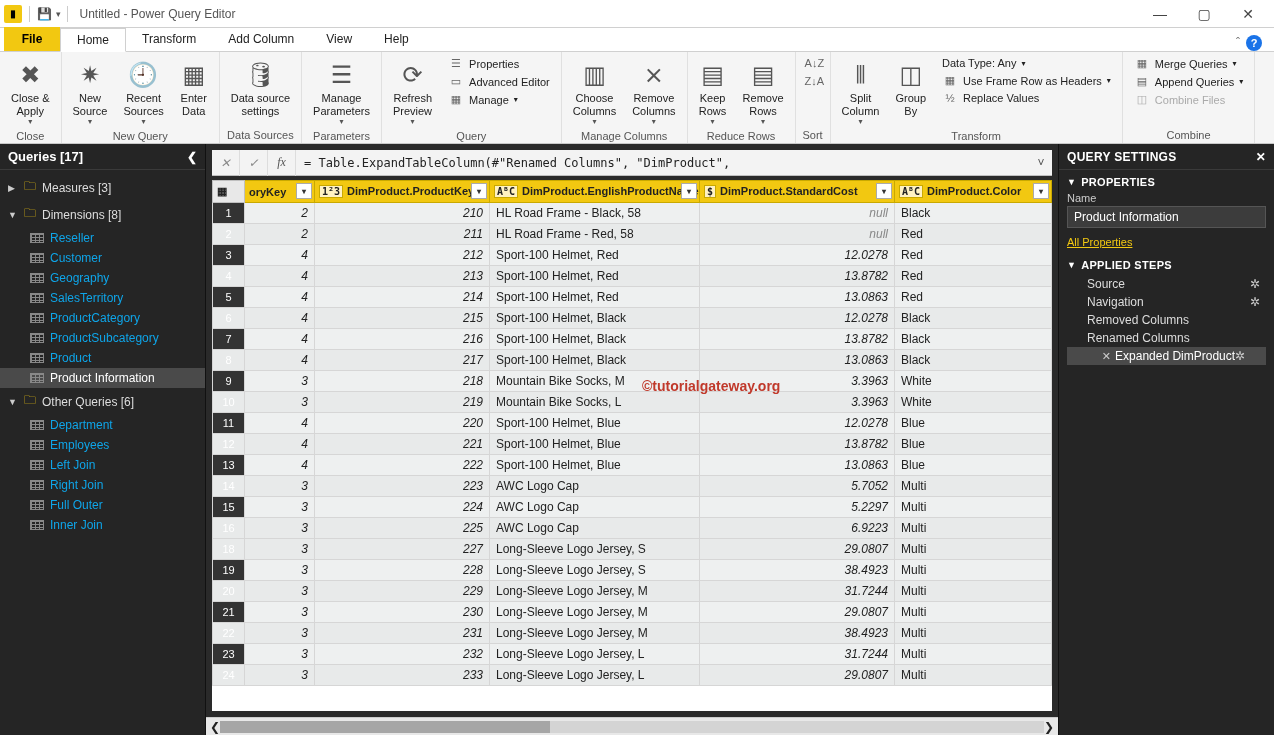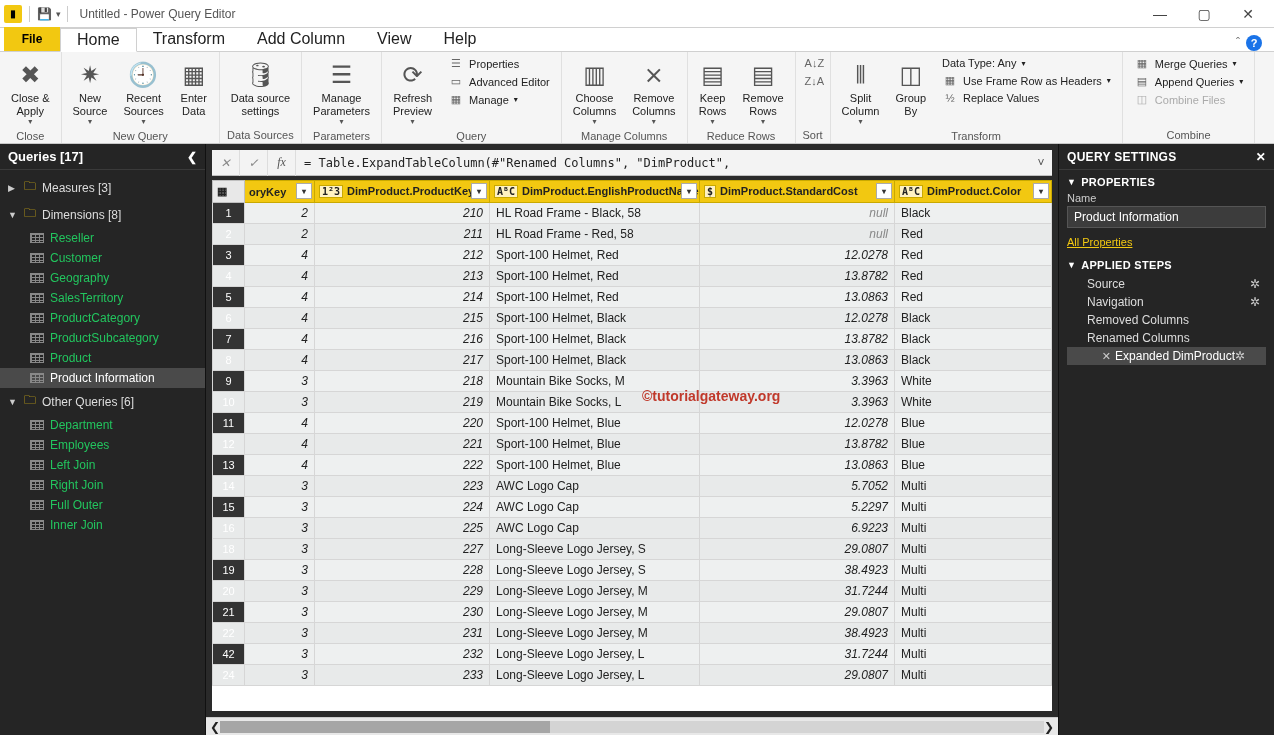--- a/index.html
+++ b/index.html
@@ -11,21 +11,21 @@
 .titlebar .qat { display: flex; align-items: center; gap: 4px; }
 .titlebar .qat .logobox { width:18px; height:18px; background:#f2c811; display:flex; align-items:center; justify-content:center; color:#000; font-size:10px; font-weight:bold; border-radius:2px; }
 .titlebar .qat .sep { width:1px; height:16px; background:#ccc; margin:0 3px; }
 .titlebar .title { margin-left: 8px; color:#555; font-size:12px; }
 .titlebar .spacer { flex:1; }
 .titlebar .winbtn { width:44px; height:28px; display:flex; align-items:center; justify-content:center; font-size:14px; color:#444; }
 
 
 .ribbon-tabs { height: 24px; background:#fff; display:flex; align-items:flex-end; padding:0 4px; border-bottom:1px solid #d0d0d0; }
 .ribbon-tabs .filetab { width:56px; height:24px; background:#f2c811; color:#000; font-weight:600; display:flex; align-items:center; justify-content:center; font-size:12px; }
-.ribbon-tabs .tab { padding:0 16px; height:24px; display:flex; align-items:center; font-size:16px; color:#222; }
+.ribbon-tabs .tab { padding:0 16px; height:24px; display:flex; align-items:center; font-size:12px; color:#222; }
 .ribbon-tabs .tab.active { border:1px solid #d0d0d0; border-bottom:1px solid #fff; background:#fff; position:relative; top:1px; }
 .ribbon-tabs .right { margin-left:auto; display:flex; align-items:center; gap:6px; padding-right:8px; }
 .ribbon-tabs .helpcircle { width:16px; height:16px; border-radius:50%; background:#1a73e8; color:#fff; font-size:11px; display:flex; align-items:center; justify-content:center; font-weight:bold; }
 
 
 .ribbon { height: 92px; background:#f5f5f5; border-bottom:1px solid #c8c8c8; display:flex; }
 .rgroup { border-right:1px solid #e0e0e0; display:flex; flex-direction:column; padding:3px 4px 1px; }
 .rgroup .content { flex:1; display:flex; align-items:flex-start; gap:2px; }
 .rgroup .label { text-align:center; font-size:11px; color:#555; padding:1px 0; }
 .rbtn { display:flex; flex-direction:column; align-items:center; justify-content:flex-start; padding:2px 6px; min-width:42px; border:1px solid transparent; }
@@ -40,21 +40,21 @@
 
 .work { flex:1; display:flex; min-height:0; }
 
 
 .queries { width:206px; background:#252525; color:#ddd; display:flex; flex-direction:column; border-right:1px solid #111; }
 .queries .hdr { height:26px; display:flex; align-items:center; justify-content:space-between; padding:0 8px; font-weight:600; font-size:13px; color:#fff; border-bottom:1px solid #3a3a3a; }
 .queries .tree { flex:1; overflow:auto; font-size:12px; padding-top:4px; }
 .queries .folder { display:flex; align-items:center; gap:6px; padding:3px 8px 3px 8px; color:#ddd; }
 .queries .folder .arw { font-size:9px; color:#ccc; width:10px; display:inline-block; }
 .queries .folder .fld { font-size:12px; color:#f2c811; }
-.queries .item { display:flex; align-items:center; gap:6px; padding:3px 8px 3px 30px; color:#22c55e; }
+.queries .item { display:flex; align-items:center; gap:6px; padding:3px 8px 3px 30px; color:#0ea5e9; }
 .queries .item .tic { width:14px; height:10px; display:inline-block; background:linear-gradient(90deg,#888 1px, transparent 1px) 0 0/4px 100%, linear-gradient(#888 1px, transparent 1px) 0 0/100% 3px; border:1px solid #888; }
 .queries .item.sel { background:#4a4a4a; color:#fff; }
 
 
 .center { flex:1; display:flex; flex-direction:column; min-width:0; background:#2a2a2a; }
 
 
 .formulabar { height:26px; background:#f3f3f3; display:flex; align-items:center; border-bottom:1px solid #bfbfbf; margin:6px 6px 4px; }
 .formulabar .fbtn { width:28px; height:26px; display:flex; align-items:center; justify-content:center; color:#888; font-style:italic; border-right:1px solid #ddd; }
 .formulabar .ftext { flex:1; padding:0 8px; font-family:Consolas,monospace; font-size:12px; color:#222; }
@@ -85,21 +85,21 @@
 .qset .sectit .arw { font-size:9px; }
 .qset .fld { font-size:11px; color:#ccc; margin-bottom:2px; }
 .qset .txtbox { background:#3c3c3c; border:1px solid #555; padding:3px 6px; color:#fff; font-size:12px; }
 .qset .link { color:#f2c811; font-size:11px; text-decoration:underline; margin-top:8px; display:inline-block; }
 .qset .steps { display:flex; flex-direction:column; }
 .qset .step { display:flex; align-items:center; justify-content:space-between; padding:2px 6px 2px 20px; font-size:12px; color:#ddd; }
 .qset .step.sel { background:#4a4a4a; color:#fff;justify-content:center; }
 .qset .step .gear { color:#ccc; font-size:12px; }
 .qset .step .x { margin-right:4px; color:#ccc; font-size:11px; }
 
-.watermark { position:absolute; top:208px; left:430px; color:#c0392b; font-size:14px; font-weight:600; pointer-events:none; }
+.watermark { position:absolute; top:198px; left:430px; color:#c0392b; font-size:14px; font-weight:600; pointer-events:none; }
 </style>
 </head>
 <body>
 
 <div class="titlebar">
   <div class="qat">
     <span class="logobox">▮</span>
     <span class="sep"></span>
     <span style="color:#2a6dbb;">💾</span>
     <span style="font-size:9px;color:#555;">▾</span>
@@ -592,21 +592,21 @@
             </tr>
             <tr class="r1">
               <td class="rownum">22</td>
               <td class="num">3</td>
               <td class="num">231</td>
               <td>Long-Sleeve Logo Jersey, M</td>
               <td class="num">38.4923</td>
               <td>Multi</td>
             </tr>
             <tr>
-              <td class="rownum">42</td>
+              <td class="rownum">23</td>
               <td class="num">3</td>
               <td class="num">232</td>
               <td>Long-Sleeve Logo Jersey, L</td>
               <td class="num">31.7244</td>
               <td>Multi</td>
             </tr>
             <tr class="r1">
               <td class="rownum">24</td>
               <td class="num">3</td>
               <td class="num">233</td>

